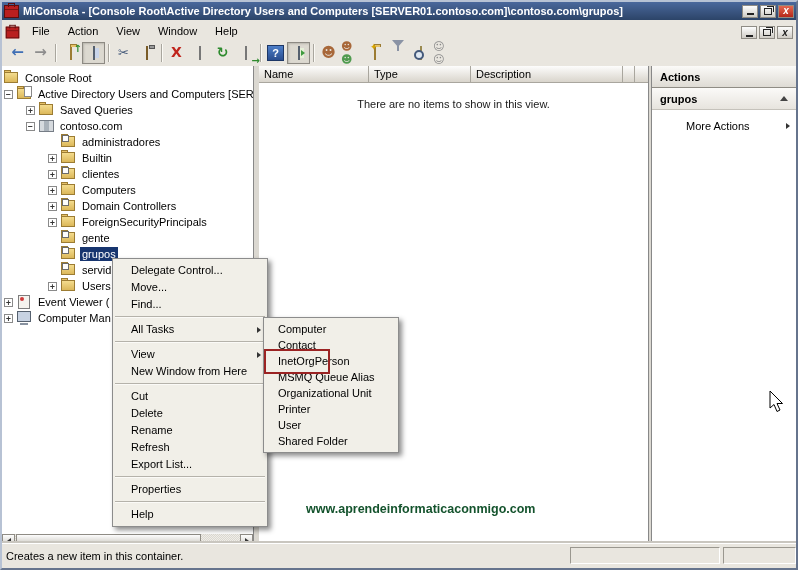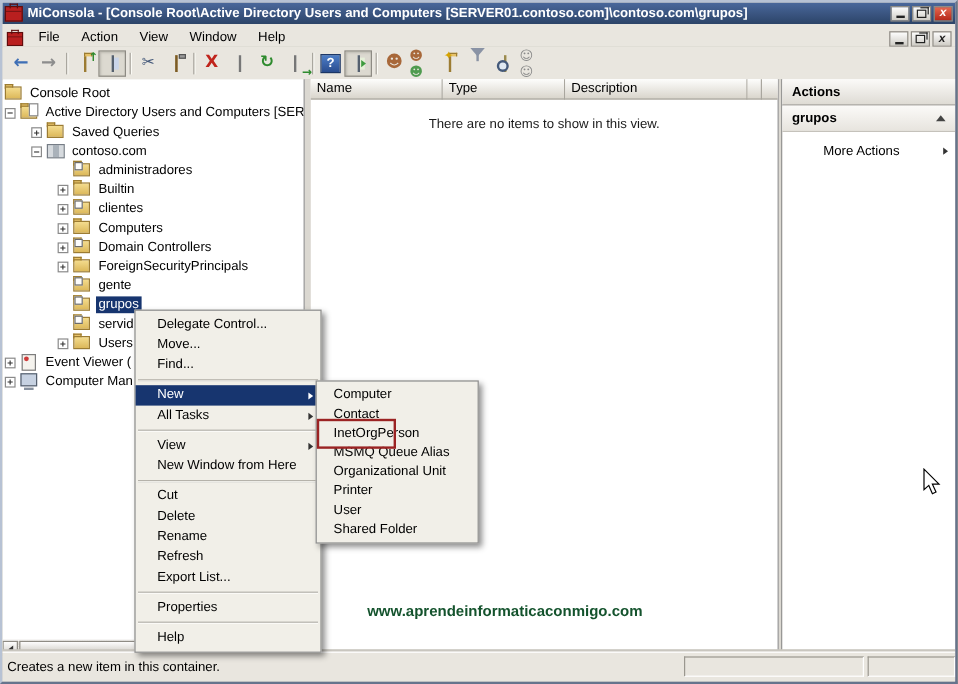--- a/index.html
+++ b/index.html
@@ -390,24 +390,20 @@
       <div class="cmi">
         <span>Delegate Control...</span>
       </div>
       <div class="cmi">
         <span>Move...</span>
       </div>
       <div class="cmi">
         <span>Find...</span>
       </div>
       <div class="csep"></div>
-      <div class="cmi hl">
-        <span>New</span>
-        <i class="tri-r"></i>
-      </div>
       <div class="cmi">
         <span>All Tasks</span>
         <i class="tri-r"></i>
       </div>
       <div class="csep"></div>
       <div class="cmi">
         <span>View</span>
         <i class="tri-r"></i>
       </div>
       <div class="cmi">

